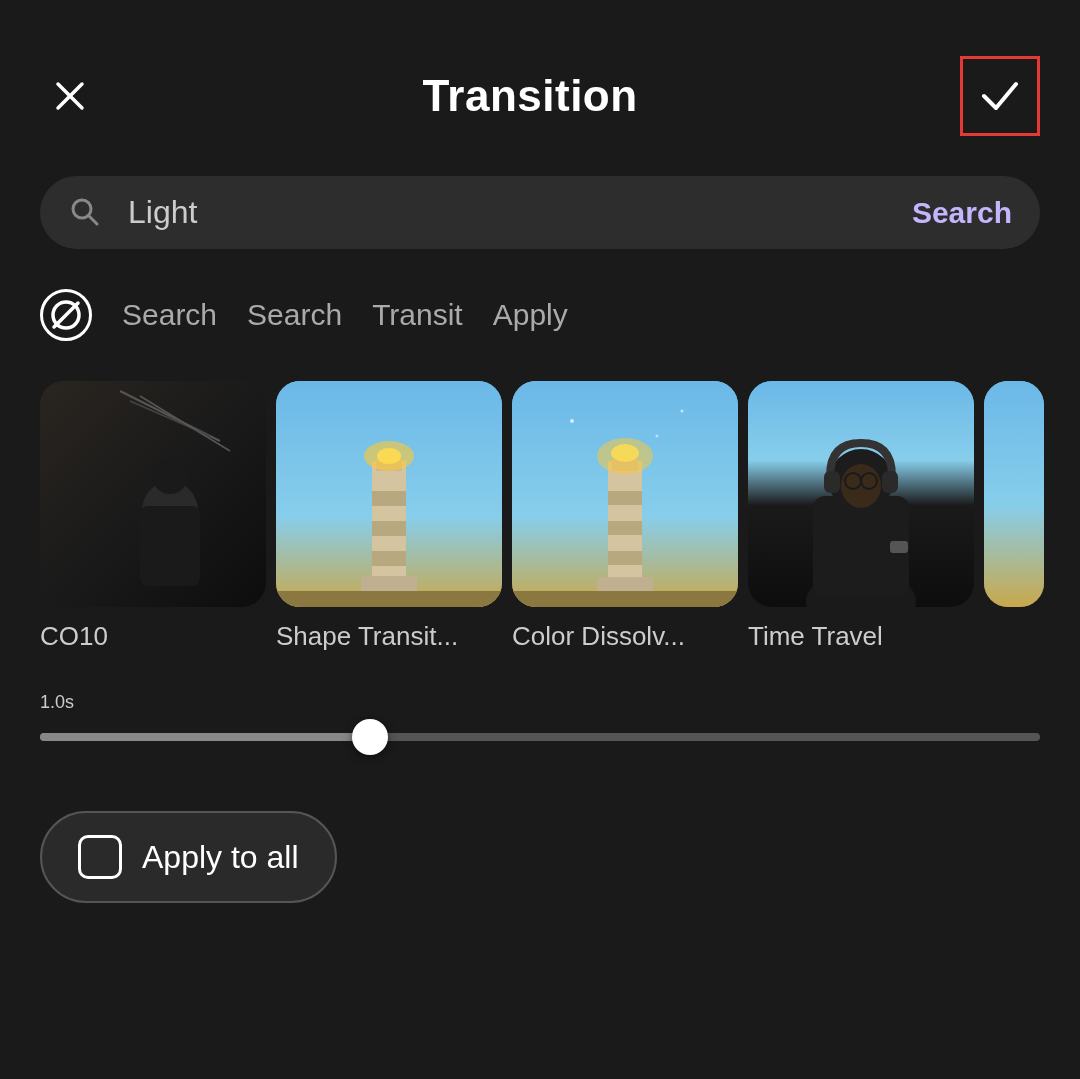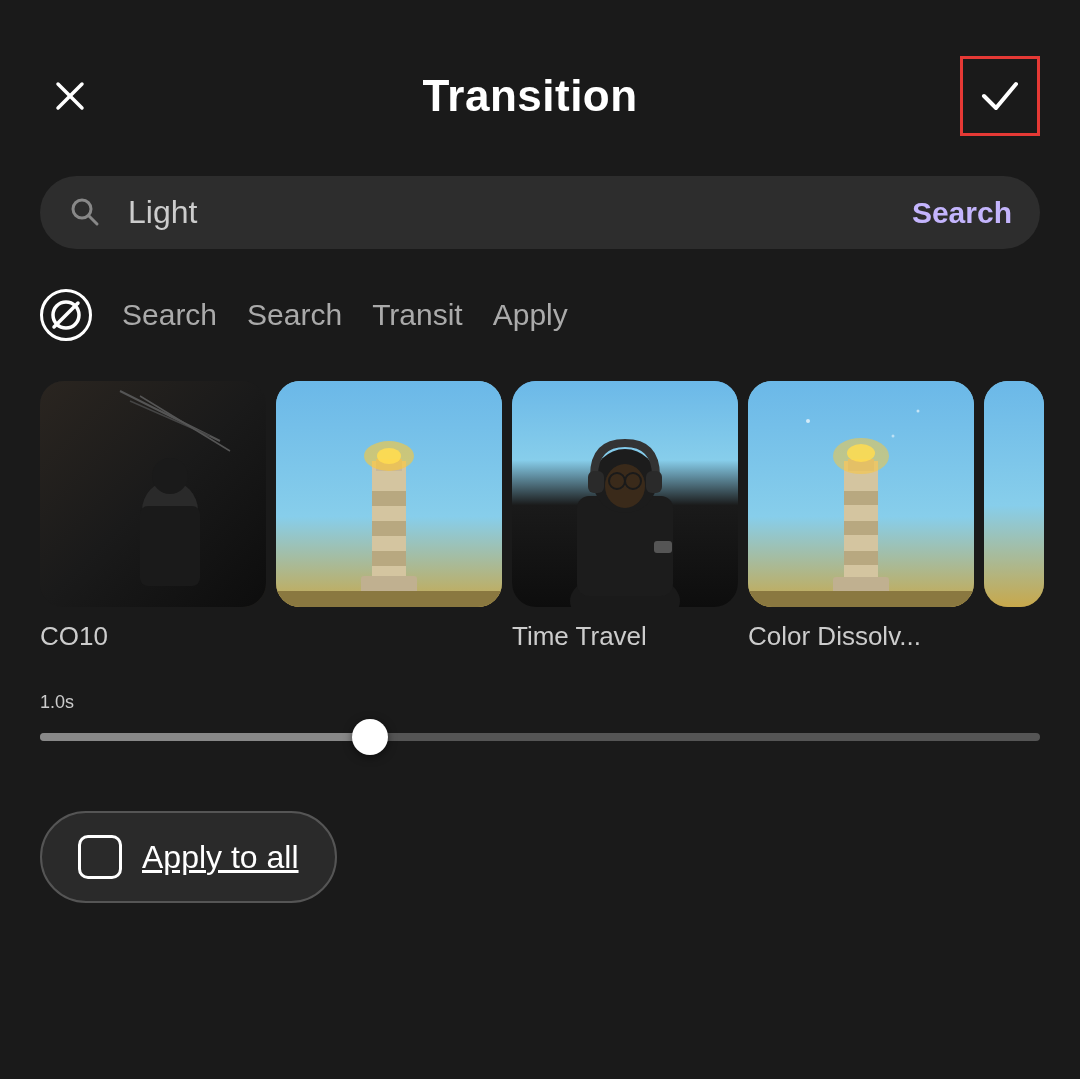--- a/index.html
+++ b/index.html
@@ -218,21 +218,20 @@
       height: 36px;
       background: #ffffff;
       border-radius: 50%;
       box-shadow: 0 2px 8px rgba(0,0,0,0.5);
       cursor: pointer;
     }
 
     
     .apply-section {
       padding: 50px 60px 30px 40px;
-      text-decoration: underline;
     }
     .apply-btn {
       display: flex;
       align-items: center;
       gap: 20px;
       background: #2a2a2a;
       border: 2px solid #555;
       border-radius: 50px;
       padding: 22px 36px;
       cursor: pointer;
@@ -341,20 +340,55 @@
 
         <rect x="96" y="110" width="34" height="15" fill="#b8a880"></rect>
         <rect x="96" y="140" width="34" height="15" fill="#b8a880"></rect>
         <rect x="96" y="170" width="34" height="15" fill="#b8a880"></rect>
 
         <rect x="85" y="195" width="56" height="20" rx="3" fill="#c0b090"></rect>
 
         <rect x="0" y="210" width="226" height="16" fill="#8a7840"></rect>
       </svg>
     </div>
+    <div class="thumb-label">Shape Transit...</div>
+  </div>
+
+  <div class="thumb-item">
+    <div class="thumb-img thumb-color">
+      <svg width="226" height="226" viewBox="0 0 226 226" xmlns="http://www.w3.org/2000/svg">
+        <defs>
+          <linearGradient id="skyGrad3" x1="0%" y1="0%" x2="0%" y2="100%">
+            <stop offset="0%" style="stop-color:#6bb8e8"></stop>
+            <stop offset="60%" style="stop-color:#87CEEB"></stop>
+            <stop offset="100%" style="stop-color:#c8a84b"></stop>
+          </linearGradient>
+        </defs>
+        <rect width="226" height="226" fill="url(#skyGrad3)"></rect>
+
+        <rect x="96" y="80" width="34" height="120" fill="#d4c5a0"></rect>
+        <rect x="100" y="78" width="26" height="12" fill="#c8b89a"></rect>
+
+        <ellipse cx="113" cy="75" rx="28" ry="18" fill="rgba(255,200,50,0.5)"></ellipse>
+        <ellipse cx="113" cy="72" rx="14" ry="9" fill="rgba(255,220,80,0.85)"></ellipse>
+
+        <rect x="96" y="110" width="34" height="14" fill="#b8a880"></rect>
+        <rect x="96" y="140" width="34" height="14" fill="#b8a880"></rect>
+        <rect x="96" y="170" width="34" height="14" fill="#b8a880"></rect>
+
+        <rect x="85" y="196" width="56" height="18" rx="3" fill="#c0b090"></rect>
+
+        <rect x="0" y="210" width="226" height="16" fill="#8a7840"></rect>
+
+        <circle cx="60" cy="40" r="2" fill="rgba(255,255,255,0.7)"></circle>
+        <circle cx="170" cy="30" r="1.5" fill="rgba(255,255,255,0.6)"></circle>
+        <circle cx="145" cy="55" r="1.5" fill="rgba(255,255,255,0.5)"></circle>
+      </svg>
+    </div>
+    <div class="thumb-label">Color Dissolv...</div>
   </div>
 
   <div class="thumb-item">
     <div class="thumb-img thumb-time">
       <svg width="226" height="226" viewBox="0 0 226 226" xmlns="http://www.w3.org/2000/svg">
         <defs>
           <linearGradient id="bgGrad2" x1="0%" y1="0%" x2="0%" y2="100%">
             <stop offset="0%" style="stop-color:#6bb8e8"></stop>
             <stop offset="35%" style="stop-color:#87CEEB"></stop>
             <stop offset="55%" style="stop-color:#1a1a1a"></stop>
@@ -376,54 +410,20 @@
         <circle cx="105" cy="100" r="8" fill="none" stroke="#1a1a1a" stroke-width="2"></circle>
         <circle cx="121" cy="100" r="8" fill="none" stroke="#1a1a1a" stroke-width="2"></circle>
         <line x1="113" y1="100" x2="113" y2="100" stroke="#1a1a1a" stroke-width="2"></line>
 
         <rect x="142" y="160" width="18" height="12" rx="3" fill="#555"></rect>
       </svg>
     </div>
     <div class="thumb-label">Time Travel</div>
   </div>
 
-  <div class="thumb-item">
-    <div class="thumb-img thumb-color">
-      <svg width="226" height="226" viewBox="0 0 226 226" xmlns="http://www.w3.org/2000/svg">
-        <defs>
-          <linearGradient id="skyGrad3" x1="0%" y1="0%" x2="0%" y2="100%">
-            <stop offset="0%" style="stop-color:#6bb8e8"></stop>
-            <stop offset="60%" style="stop-color:#87CEEB"></stop>
-            <stop offset="100%" style="stop-color:#c8a84b"></stop>
-          </linearGradient>
-        </defs>
-        <rect width="226" height="226" fill="url(#skyGrad3)"></rect>
-
-        <rect x="96" y="80" width="34" height="120" fill="#d4c5a0"></rect>
-        <rect x="100" y="78" width="26" height="12" fill="#c8b89a"></rect>
-
-        <ellipse cx="113" cy="75" rx="28" ry="18" fill="rgba(255,200,50,0.5)"></ellipse>
-        <ellipse cx="113" cy="72" rx="14" ry="9" fill="rgba(255,220,80,0.85)"></ellipse>
-
-        <rect x="96" y="110" width="34" height="14" fill="#b8a880"></rect>
-        <rect x="96" y="140" width="34" height="14" fill="#b8a880"></rect>
-        <rect x="96" y="170" width="34" height="14" fill="#b8a880"></rect>
-
-        <rect x="85" y="196" width="56" height="18" rx="3" fill="#c0b090"></rect>
-
-        <rect x="0" y="210" width="226" height="16" fill="#8a7840"></rect>
-
-        <circle cx="60" cy="40" r="2" fill="rgba(255,255,255,0.7)"></circle>
-        <circle cx="170" cy="30" r="1.5" fill="rgba(255,255,255,0.6)"></circle>
-        <circle cx="145" cy="55" r="1.5" fill="rgba(255,255,255,0.5)"></circle>
-      </svg>
-    </div>
-    <div class="thumb-label">Color Dissolv...</div>
-  </div>
-
   <div class="thumb-partial">
     <svg width="60" height="226" viewBox="0 0 60 226" xmlns="http://www.w3.org/2000/svg">
       <defs>
         <linearGradient id="skyGrad4" x1="0%" y1="0%" x2="0%" y2="100%">
           <stop offset="0%" style="stop-color:#6bb8e8"></stop>
           <stop offset="55%" style="stop-color:#87CEEB"></stop>
           <stop offset="100%" style="stop-color:#c8a84b"></stop>
         </linearGradient>
       </defs>
       <rect width="60" height="226" rx="24" fill="url(#skyGrad4)"></rect>

